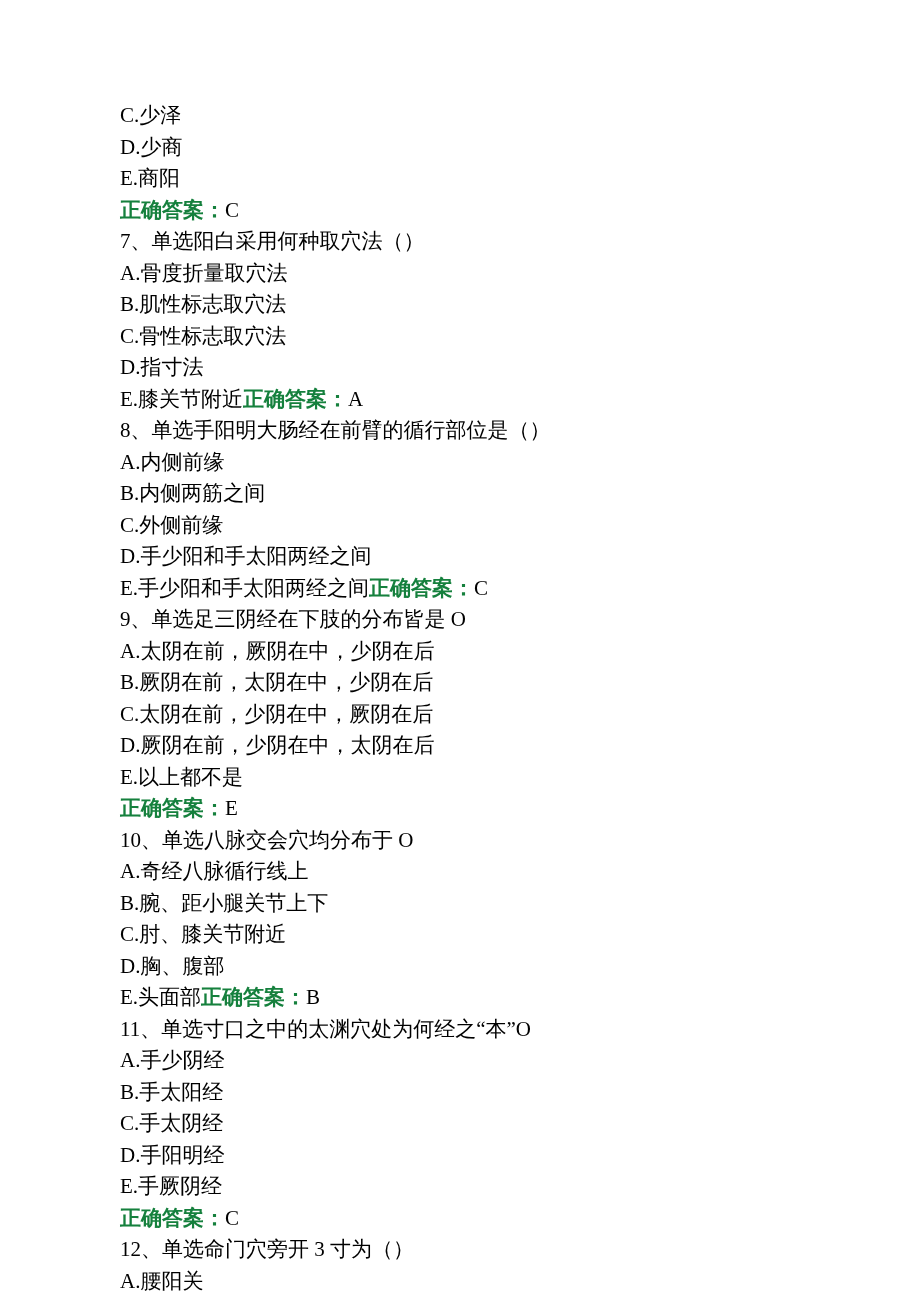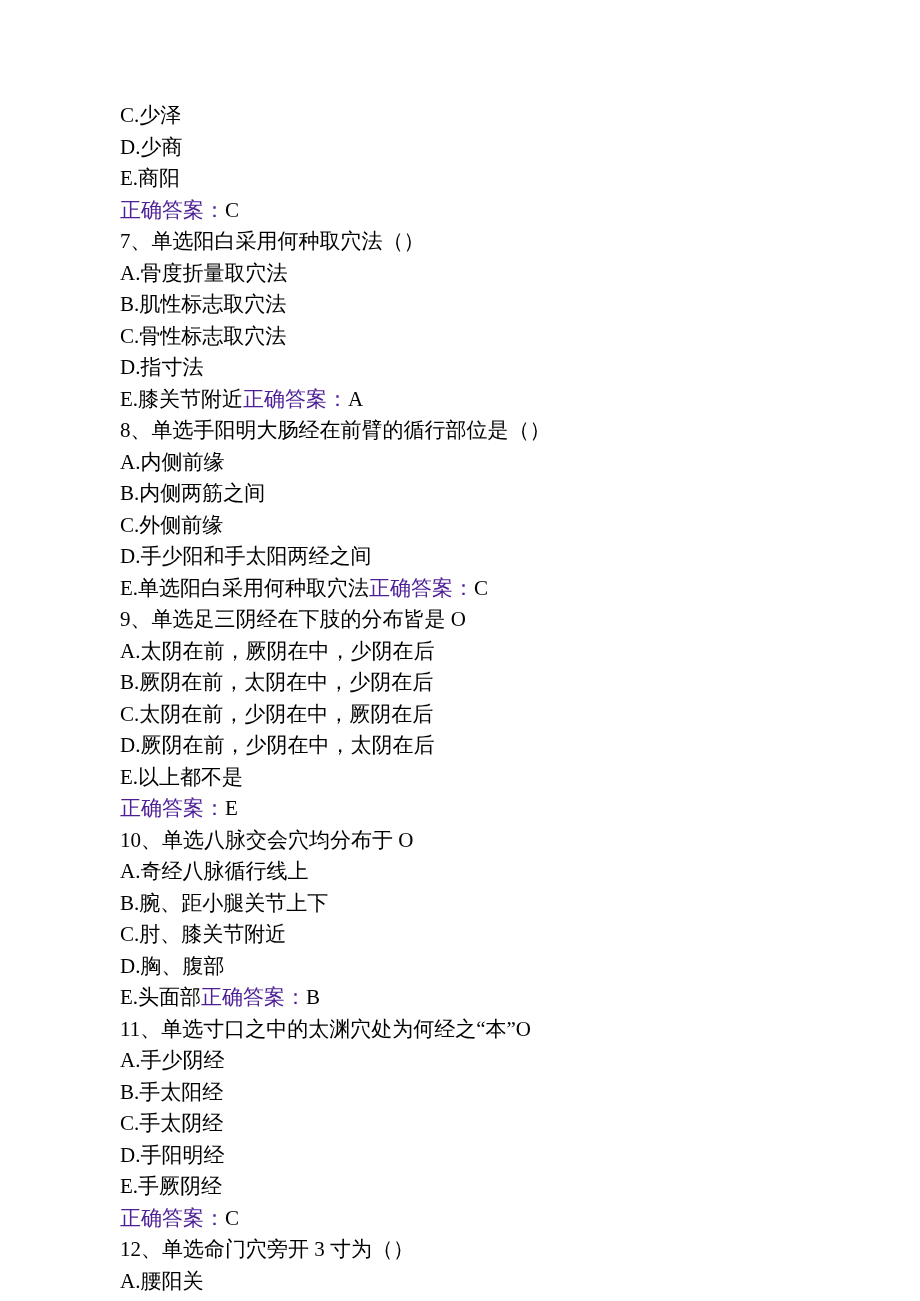--- a/index.html
+++ b/index.html
@@ -12,21 +12,22 @@
     font-family: "SimSun", "宋体", serif;
     font-size: 21px;
     line-height: 1.5;
     color: #000;
     padding: 100px 120px 60px 120px;
   }
   .line {
     white-space: pre-wrap;
   }
   .red {
-    color: #4c1d95;
+    color: #15803d;
+    font-weight: bold;
   }
 </style>
 </head>
 <body>
 
 <div id="content">
     <div class="line">C.少泽</div>
     <div class="line">D.少商</div>
     <div class="line">E.商阳</div>
     <div class="line"><span class="red">正确答案：</span><span>C</span></div>
@@ -34,21 +35,21 @@
     <div class="line">A.骨度折量取穴法</div>
     <div class="line">B.肌性标志取穴法</div>
     <div class="line">C.骨性标志取穴法</div>
     <div class="line">D.指寸法</div>
     <div class="line"><span>E.膝关节附近</span><span class="red">正确答案：</span><span>A</span></div>
     <div class="line">8、单选手阳明大肠经在前臂的循行部位是（）</div>
     <div class="line">A.内侧前缘</div>
     <div class="line">B.内侧两筋之间</div>
     <div class="line">C.外侧前缘</div>
     <div class="line">D.手少阳和手太阳两经之间</div>
-    <div class="line"><span>E.单选阳白采用何种取穴法</span><span class="red">正确答案：</span><span>C</span></div>
+    <div class="line"><span>E.手少阳和手太阳两经之间</span><span class="red">正确答案：</span><span>C</span></div>
     <div class="line">9、单选足三阴经在下肢的分布皆是 O</div>
     <div class="line">A.太阴在前，厥阴在中，少阴在后</div>
     <div class="line">B.厥阴在前，太阴在中，少阴在后</div>
     <div class="line">C.太阴在前，少阴在中，厥阴在后</div>
     <div class="line">D.厥阴在前，少阴在中，太阴在后</div>
     <div class="line">E.以上都不是</div>
     <div class="line"><span class="red">正确答案：</span><span>E</span></div>
     <div class="line">10、单选八脉交会穴均分布于 O</div>
     <div class="line">A.奇经八脉循行线上</div>
     <div class="line">B.腕、距小腿关节上下</div>

